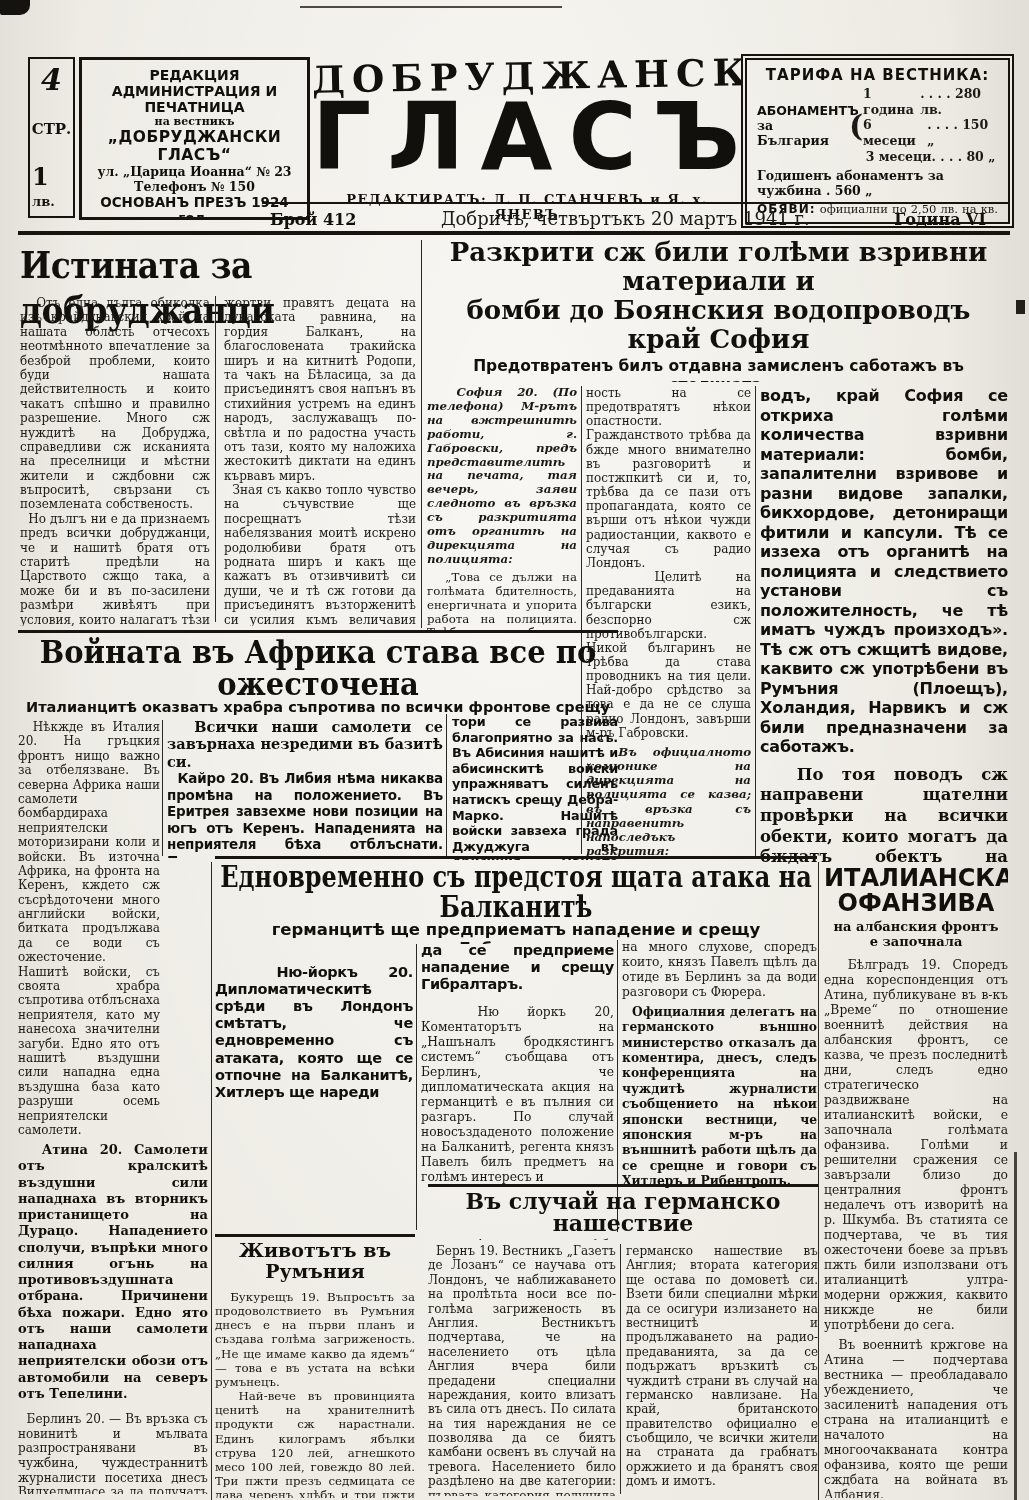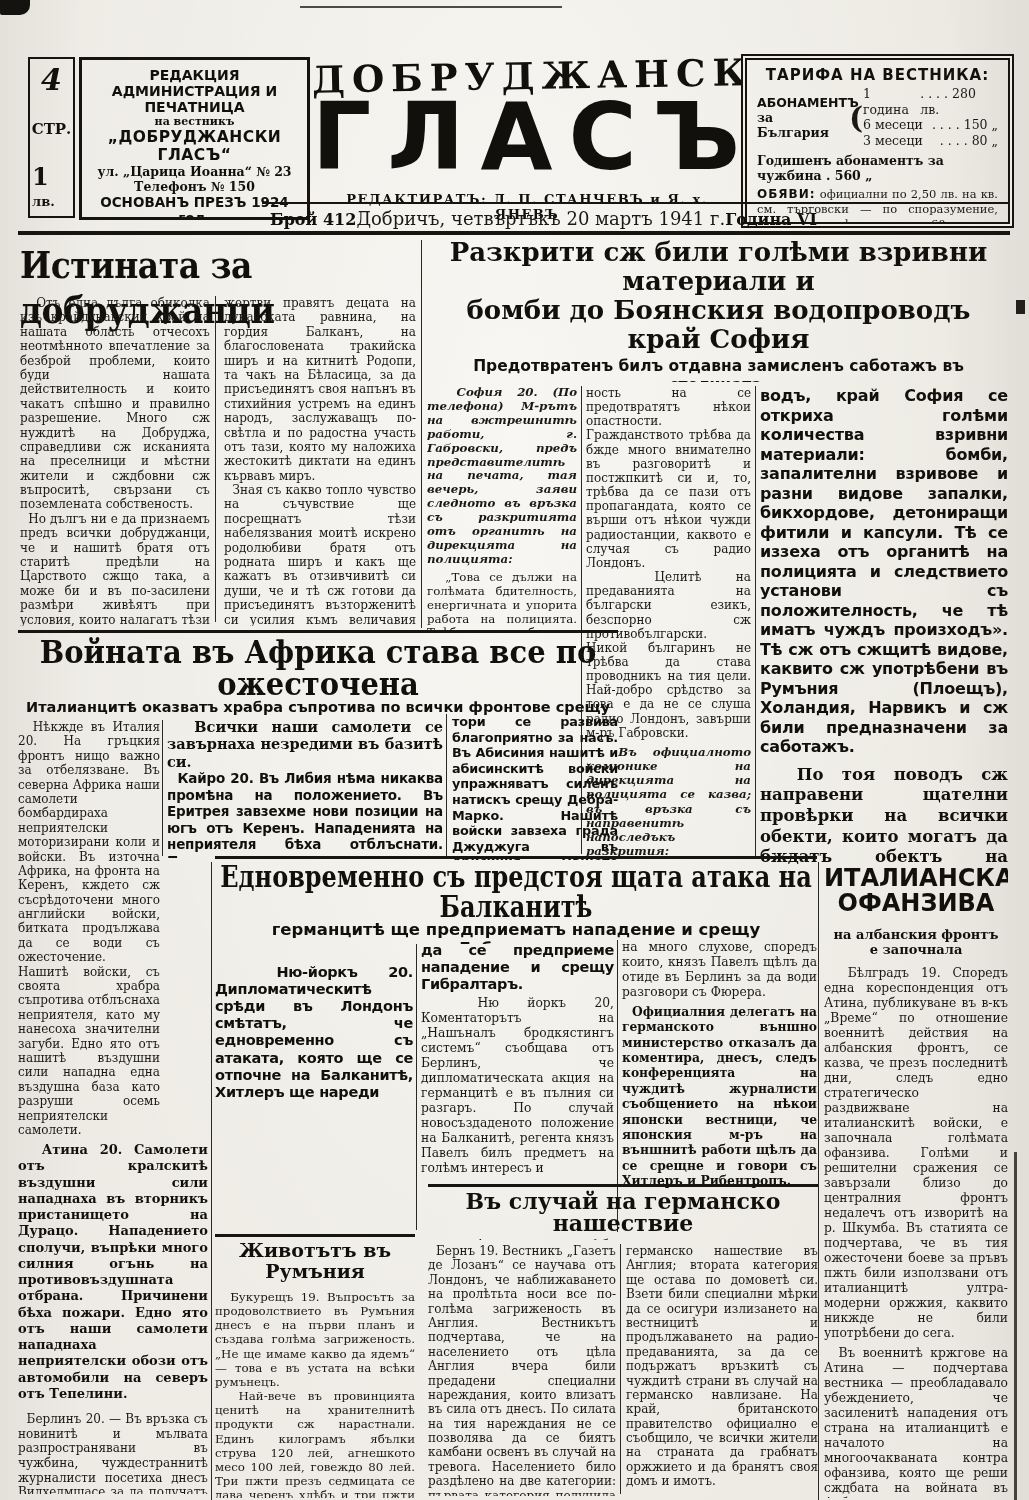--- a/index.html
+++ b/index.html
@@ -18,22 +18,22 @@
   .b { font-weight:bold; }
   .i { font-style:italic; }
   .ctr { text-align:center; }
   .vrule { position:absolute; width:1px; background:#2a2822; }
   .hrule { position:absolute; background:#181511; }
   .box { border:3px solid #17140f; }
   
   #pagesbox { display:flex; flex-direction:column; align-items:center; justify-content:space-between; padding:6px 2px; }
   #officebox { display:flex; flex-direction:column; align-items:center; justify-content:space-between; padding:7px 3px; text-align:center; }
   #tariffbox { border:2px solid #17140f; box-shadow:0 0 0 2px #efede6, 0 0 0 4px #17140f; padding:6px 10px 4px; }
-  .trow { display:flex; justify-content:space-between; font-size:12.5px; font-weight:normal; line-height:1.25; }
-  #dateline { display:flex; align-items:baseline; border-top:2.5px solid #17140f; padding:4px 24px 0 8px; }
+  .trow { display:flex; justify-content:center; font-size:12.5px; font-weight:bold; line-height:1.25; }
+  #dateline { display:flex; justify-content:space-between; align-items:baseline; border-top:2.5px solid #17140f; padding:4px 24px 0 8px; }
   
   .disp { font-family:"DejaVu Serif","Liberation Serif",serif; font-weight:bold; color:#12100c; }
   .grot { font-family:"DejaVu Sans","Liberation Sans",sans-serif; font-weight:bold; color:#12100c; }
   
   #blob { position:absolute; left:0; top:0; width:30px; height:15px; background:#15130f; border-radius:0 0 10px 2px; }
   #topline { position:absolute; left:300px; top:6px; width:262px; height:2px; background:#4e4b45; }
   #edgeline { position:absolute; left:1014px; top:1152px; width:3px; height:348px; background:#45423c; }
   #edgemark { position:absolute; left:1016px; top:300px; width:9px; height:14px; background:#23201b; }
 </style>
 </head>
@@ -170,21 +170,21 @@
     <div class="disp ctr" style="font-size:24px;line-height:1;transform:scaleY(1.25);transform-origin:top center">Едновременно съ предстоя щата атака на Балканитѣ</div>
     <div class="grot ctr" style="font-size:16.5px;margin-top:10px">германцитѣ ще предприематъ нападение и срещу Гибралтаръ</div>
 
   </div>
   <div class="abs" style="left:215px;top:946px;width:198px;height:284px">
     <div class="txt grot" style="font-size:14.5px;line-height:1.18;letter-spacing:-.3px;margin-top:18px">  Ню-йоркъ 20. Дипломатическитѣ срѣди въ Лондонъ смѣтатъ, че едновременно съ атаката, която ще се отпочне на Балканитѣ, Хитлеръ ще нареди</div>
   </div>
   <div class="vrule" style="left:416px;top:944px;height:286px"></div>
   <div class="abs" style="left:421px;top:942px;width:193px;height:290px">
     <div class="txt grot" style="font-size:14.5px;line-height:1.18;letter-spacing:-.3px">да се предприеме нападение и срещу Гибралтаръ.</div>
-    <div class="txt" style="font-size:12.3px;line-height:1.22;margin-top:3px">  Ню йоркъ 20, Коментаторътъ на „Нашъналъ бродкястингъ системъ“ съобщава отъ Берлинъ, че дипломатическата акция на германцитѣ е въ пълния си разгаръ. По случай новосъздаденото положение на Балканитѣ, регента князъ Павелъ билъ предметъ на голѣмъ интересъ и</div>
+    <div class="txt" style="font-size:12.3px;line-height:1.22;margin-top:12px">  Ню йоркъ 20, Коментаторътъ на „Нашъналъ бродкястингъ системъ“ съобщава отъ Берлинъ, че дипломатическата акция на германцитѣ е въ пълния си разгаръ. По случай новосъздаденото положение на Балканитѣ, регента князъ Павелъ билъ предметъ на голѣмъ интересъ и</div>
   </div>
   <div class="vrule" style="left:617px;top:940px;height:292px"></div>
   <div class="abs" style="left:622px;top:940px;width:195px;height:292px">
     <div class="txt" style="font-size:12.3px;line-height:1.22">на много слухове, споредъ които, князъ Павелъ щѣлъ да отиде въ Берлинъ за да води разговори съ Фюрера.</div>
     <div class="txt disp" style="font-size:12.3px;line-height:1.25;margin-top:4px">  Официалния делегатъ на германското външно министерство отказалъ да коментира, днесъ, следъ конференцията на чуждитѣ журналисти съобщението на нѣкои японски вестници, че японския м-ръ на външнитѣ работи щѣлъ да се срещне и говори съ Хитлеръ и Рибентропъ.</div>
   </div>
 
   <div class="hrule" style="left:215px;top:1234px;width:200px;height:3px"></div>
   <div class="abs ctr" style="left:215px;top:1240px;width:200px;height:46px">
     <div class="disp" style="font-size:19px;line-height:1.1">Животътъ въ Румъния</div>
@@ -200,19 +200,19 @@
 Специални нареждания.</div>
   </div>
   <div class="abs txt" style="left:428px;top:1244px;width:188px;height:252px;font-size:12px;line-height:1.2">  Бернъ 19. Вестникъ „Газетъ де Лозанъ“ се научава отъ Лондонъ, че наближаването на пролѣтьта носи все по-голѣма загриженость въ Англия. Вестникътъ подчертава, че на населението отъ цѣла Англия вчера били предадени специални нареждания, които влизатъ въ сила отъ днесъ. По силата на тия нареждания не се позволява да се биятъ камбани освенъ въ случай на тревога. Населението било раздѣлено на две категории: първата категория получила специални нареждания какво трѣбва да прави въ случай на едно</div>
   <div class="vrule" style="left:620px;top:1244px;height:250px"></div>
   <div class="abs txt" style="left:626px;top:1244px;width:192px;height:252px;font-size:12px;line-height:1.2">германско нашествие въ Англия; втората категория ще остава по домоветѣ си. Взети били специални мѣрки да се осигури излизането на вестницитѣ и продължаването на радио-предаванията, за да се подържатъ връзкитѣ съ чуждитѣ страни въ случай на германско навлизане. На край, британското правителство официално е съобщило, че всички жители на страната да грабнатъ оржжието и да бранятъ своя домъ и имотъ.</div>
 
   <div class="vrule" style="left:818px;top:862px;height:638px"></div>
   <div class="abs" style="left:824px;top:866px;width:184px;height:632px">
     <div class="grot ctr" style="font-size:24px;line-height:1.05;white-space:pre-wrap">ИТАЛИАНСКА
 ОФАНЗИВА</div>
-    <div class="disp ctr" style="font-size:13px;line-height:1.15;white-space:pre-wrap;margin-top:12px">на албанския фронтъ
+    <div class="disp ctr" style="font-size:13px;line-height:1.15;white-space:pre-wrap;margin-top:4px">на албанския фронтъ
 е започнала</div>
     <div class="txt" style="font-size:12.3px;line-height:1.22;margin-top:8px">  Бѣлградъ 19. Споредъ една кореспонденция отъ Атина, публикуване въ в-къ „Време“ по отношение военнитѣ действия на албанския фронтъ, се казва, че презъ последнитѣ дни, следъ едно стратегическо раздвижване на италианскитѣ войски, е започнала голѣмата офанзива. Голѣми и решителни сражения се завързали близо до централния фронтъ недалечъ отъ изворитѣ на р. Шкумба. Въ статията се подчертава, че въ тия ожесточени боеве за пръвъ пжть били използвани отъ италианцитѣ ултра-модерни оржжия, каквито никжде не били употрѣбени до сега.</div>
     <div class="txt" style="font-size:12.3px;line-height:1.22;margin-top:5px">  Въ военнитѣ кржгове на Атина — подчертава вестника — преобладавало убеждението, че засиленитѣ нападения отъ страна на италианцитѣ е началото на многоочакваната контра офанзива, която ще реши сждбата на войната въ Албания.</div>
   </div>
 
 </div>
 
 </body></html>

